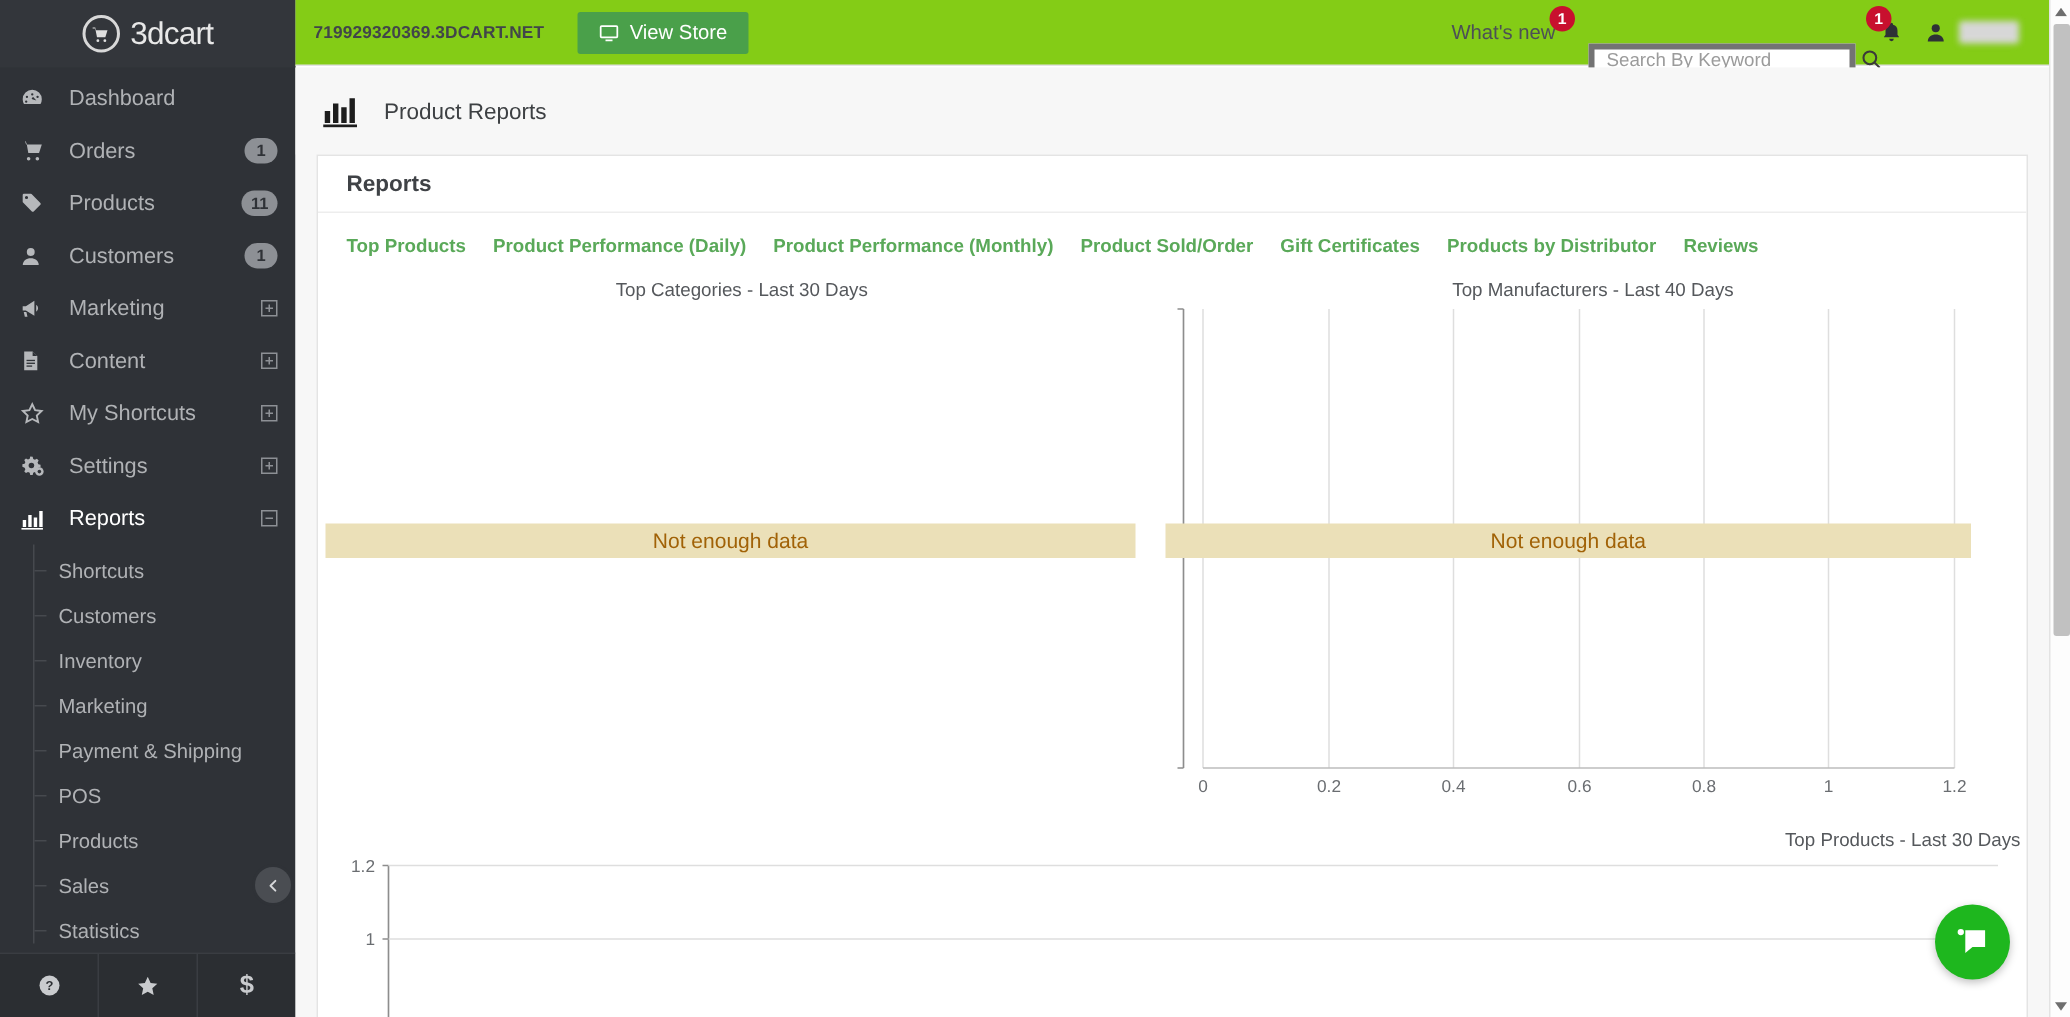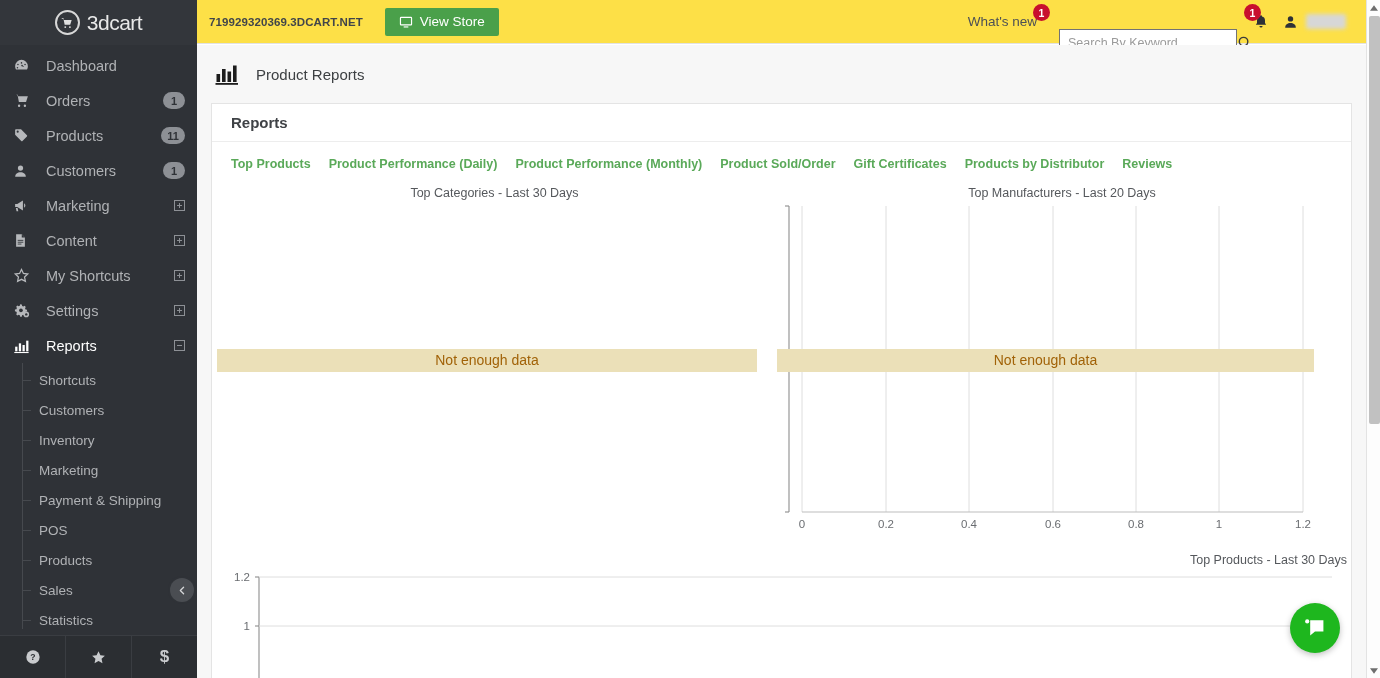--- a/index.html
+++ b/index.html
@@ -105,21 +105,21 @@
     display: flex; align-items: center; justify-content: center;
     color: #c9cbce; font-size: 17px; cursor: pointer;
     border-right: 1px solid #3a3d42;
   }
   .footer-btn:last-child { border-right: none; }
 
   
   #header {
     position: absolute; left: 197px; top: 0;
     width: 1169px; height: 44px;
-    background: #fde047; border-bottom: 1px solid #e2e2e2;
+    background: #84cc16; border-bottom: 1px solid #e2e2e2;
     display: flex; align-items: center;
   }
   .store-domain {
     margin-left: 12px; font-size: 11.5px; font-weight: bold;
     color: #41454a; letter-spacing: 0.1px; white-space: nowrap;
   }
   .view-store-btn {
     margin-left: 22px;
     background: #4aa04a; color: #ffffff;
     height: 28px; padding: 0 14px; border: none; border-radius: 2px;
@@ -137,21 +137,21 @@
   }
   .red-badge {
     position: absolute; top: -10px; right: -13px;
     background: #c8102e; color: #fff;
     width: 17px; height: 17px; border-radius: 50%;
     font-size: 10.5px; font-weight: bold;
     display: flex; align-items: center; justify-content: center;
   }
   .search-wrap {
     position: relative; width: 178px; height: 27px;
-    border: 1px solid #737373; background: #fff;
+    border: 4px solid #737373; background: #fff;
     display: flex; align-items: flex-end; margin-top: 42px;
   }
   .search-wrap input {
     flex: 1; border: none; outline: none; height: 25px;
     padding: 0 8px; font-size: 12.5px; color: #555;
     font-family: inherit; background: transparent;
   }
   .search-wrap input::placeholder { color: #9b9b9b; }
   .search-icon-btn {
     width: 26px; height: 25px; display: flex;
@@ -507,21 +507,21 @@
       </div>
 
       <div class="charts-row">
 
         <div class="chart-block" style="width:565px; height:355px;">
           <div class="chart-title">Top Categories - Last 30 Days</div>
           <div class="nodata-banner" style="left:5px; width:540px; top:163px;">Not enough data</div>
         </div>
 
         <div class="chart-block" style="width:570px; height:355px;">
-          <div class="chart-title">Top Manufacturers - Last 20 Days</div>
+          <div class="chart-title">Top Manufacturers - Last 40 Days</div>
 
           <svg width="570" height="338" style="position:absolute; left:0; top:16px;">
 
             <line x1="12" y1="4" x2="12" y2="310" stroke="#8d8d8d" stroke-width="1.1"></line>
             <path d="M8 4 h4" stroke="#8d8d8d" stroke-width="1.1"></path>
             <path d="M8 310 h4" stroke="#8d8d8d" stroke-width="1.1"></path>
 
             <line x1="25" y1="4" x2="25" y2="310" stroke="#dedede" stroke-width="1"></line>
             <line x1="109" y1="4" x2="109" y2="310" stroke="#dedede" stroke-width="1"></line>
             <line x1="192" y1="4" x2="192" y2="310" stroke="#dedede" stroke-width="1"></line>

